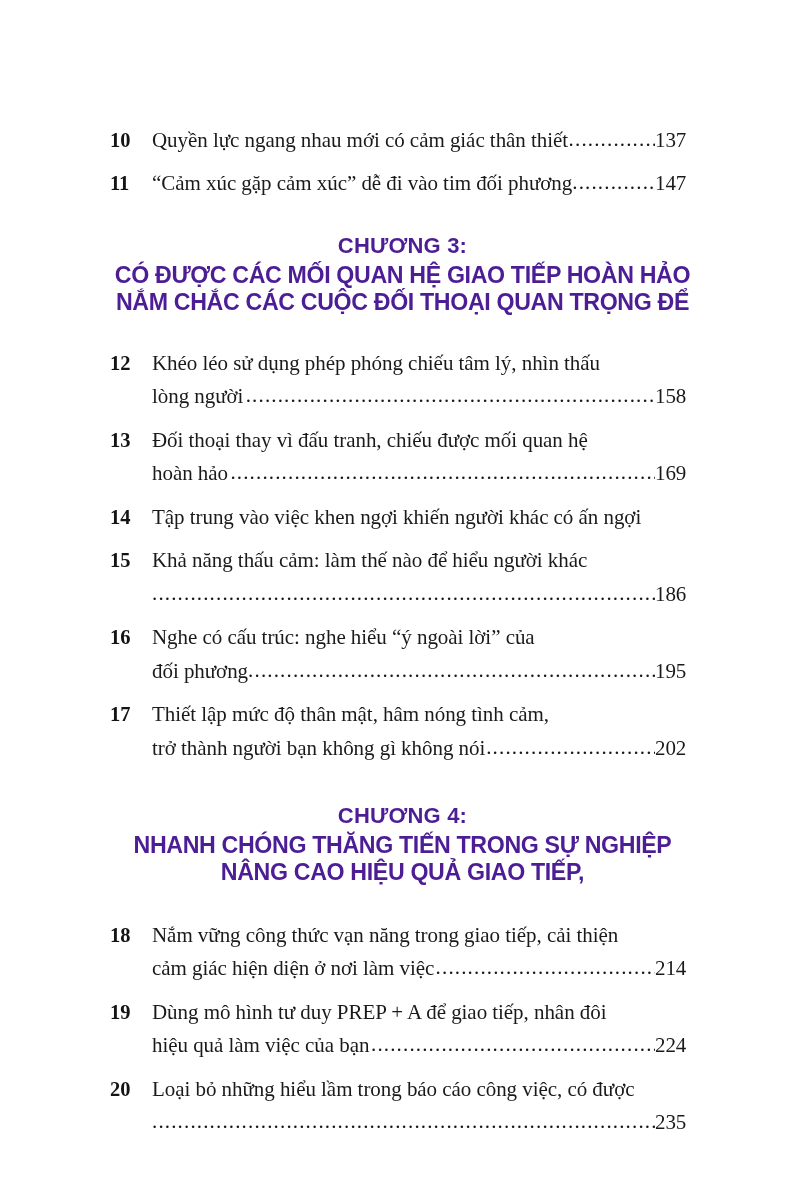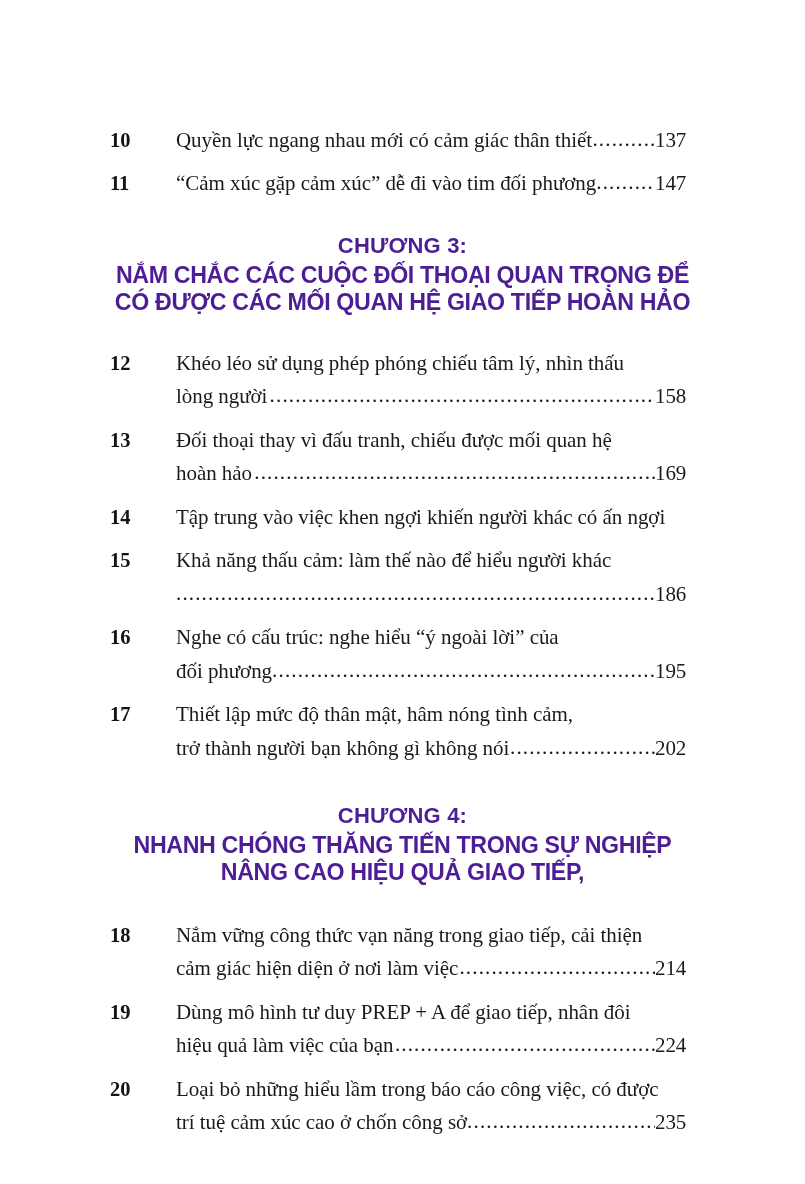--- a/index.html
+++ b/index.html
@@ -52,21 +52,20 @@
     color: #141414;
   }
 
   .entry-body {
     flex: 1 1 auto;
     min-width: 0;
     font-size: 21px;
     line-height: 33.5px;
     letter-spacing: -0.05px;
     color: #1a1a1a;
-    margin-left: 24px;
   }
 
   .entry-line {
     display: flex;
     align-items: baseline;
     width: 100%;
   }
 
   .entry-line .txt {
     white-space: pre;
@@ -166,22 +165,22 @@
               <span class="pg">147</span>
             </div>
           </div>
         </div>
       </div>
 
     </div>
 
     <div class="chapter chapter-block-3">
       <span class="ch-label">CHƯƠNG 3:</span>
+      <span class="ch-line">CÓ ĐƯỢC CÁC MỐI QUAN HỆ GIAO TIẾP HOÀN HẢO</span>
       <span class="ch-line">NẮM CHẮC CÁC CUỘC ĐỐI THOẠI QUAN TRỌNG ĐỂ</span>
-      <span class="ch-line">CÓ ĐƯỢC CÁC MỐI QUAN HỆ GIAO TIẾP HOÀN HẢO</span>
     </div>
 
     <div class="entries-group">
 
       <div class="entry">
         <div class="entry-row">
           <div class="entry-num">12</div>
           <div class="entry-body">
             <div class="entry-line plain">
               <span class="txt">Khéo léo sử dụng phép phóng chiếu tâm lý, nhìn thấu</span>
@@ -317,21 +316,20 @@
       </div>
 
       <div class="entry">
         <div class="entry-row">
           <div class="entry-num">20</div>
           <div class="entry-body">
             <div class="entry-line plain">
               <span class="txt">Loại bỏ những hiểu lầm trong báo cáo công việc, có được</span>
             </div>
             <div class="entry-line">
-              <span class="txt">trí tuệ cảm xúc cao ở chốn công sở</span>
               <span class="leader"></span>
               <span class="pg">235</span>
             </div>
           </div>
         </div>
       </div>
 
     </div>
 
   </div>

